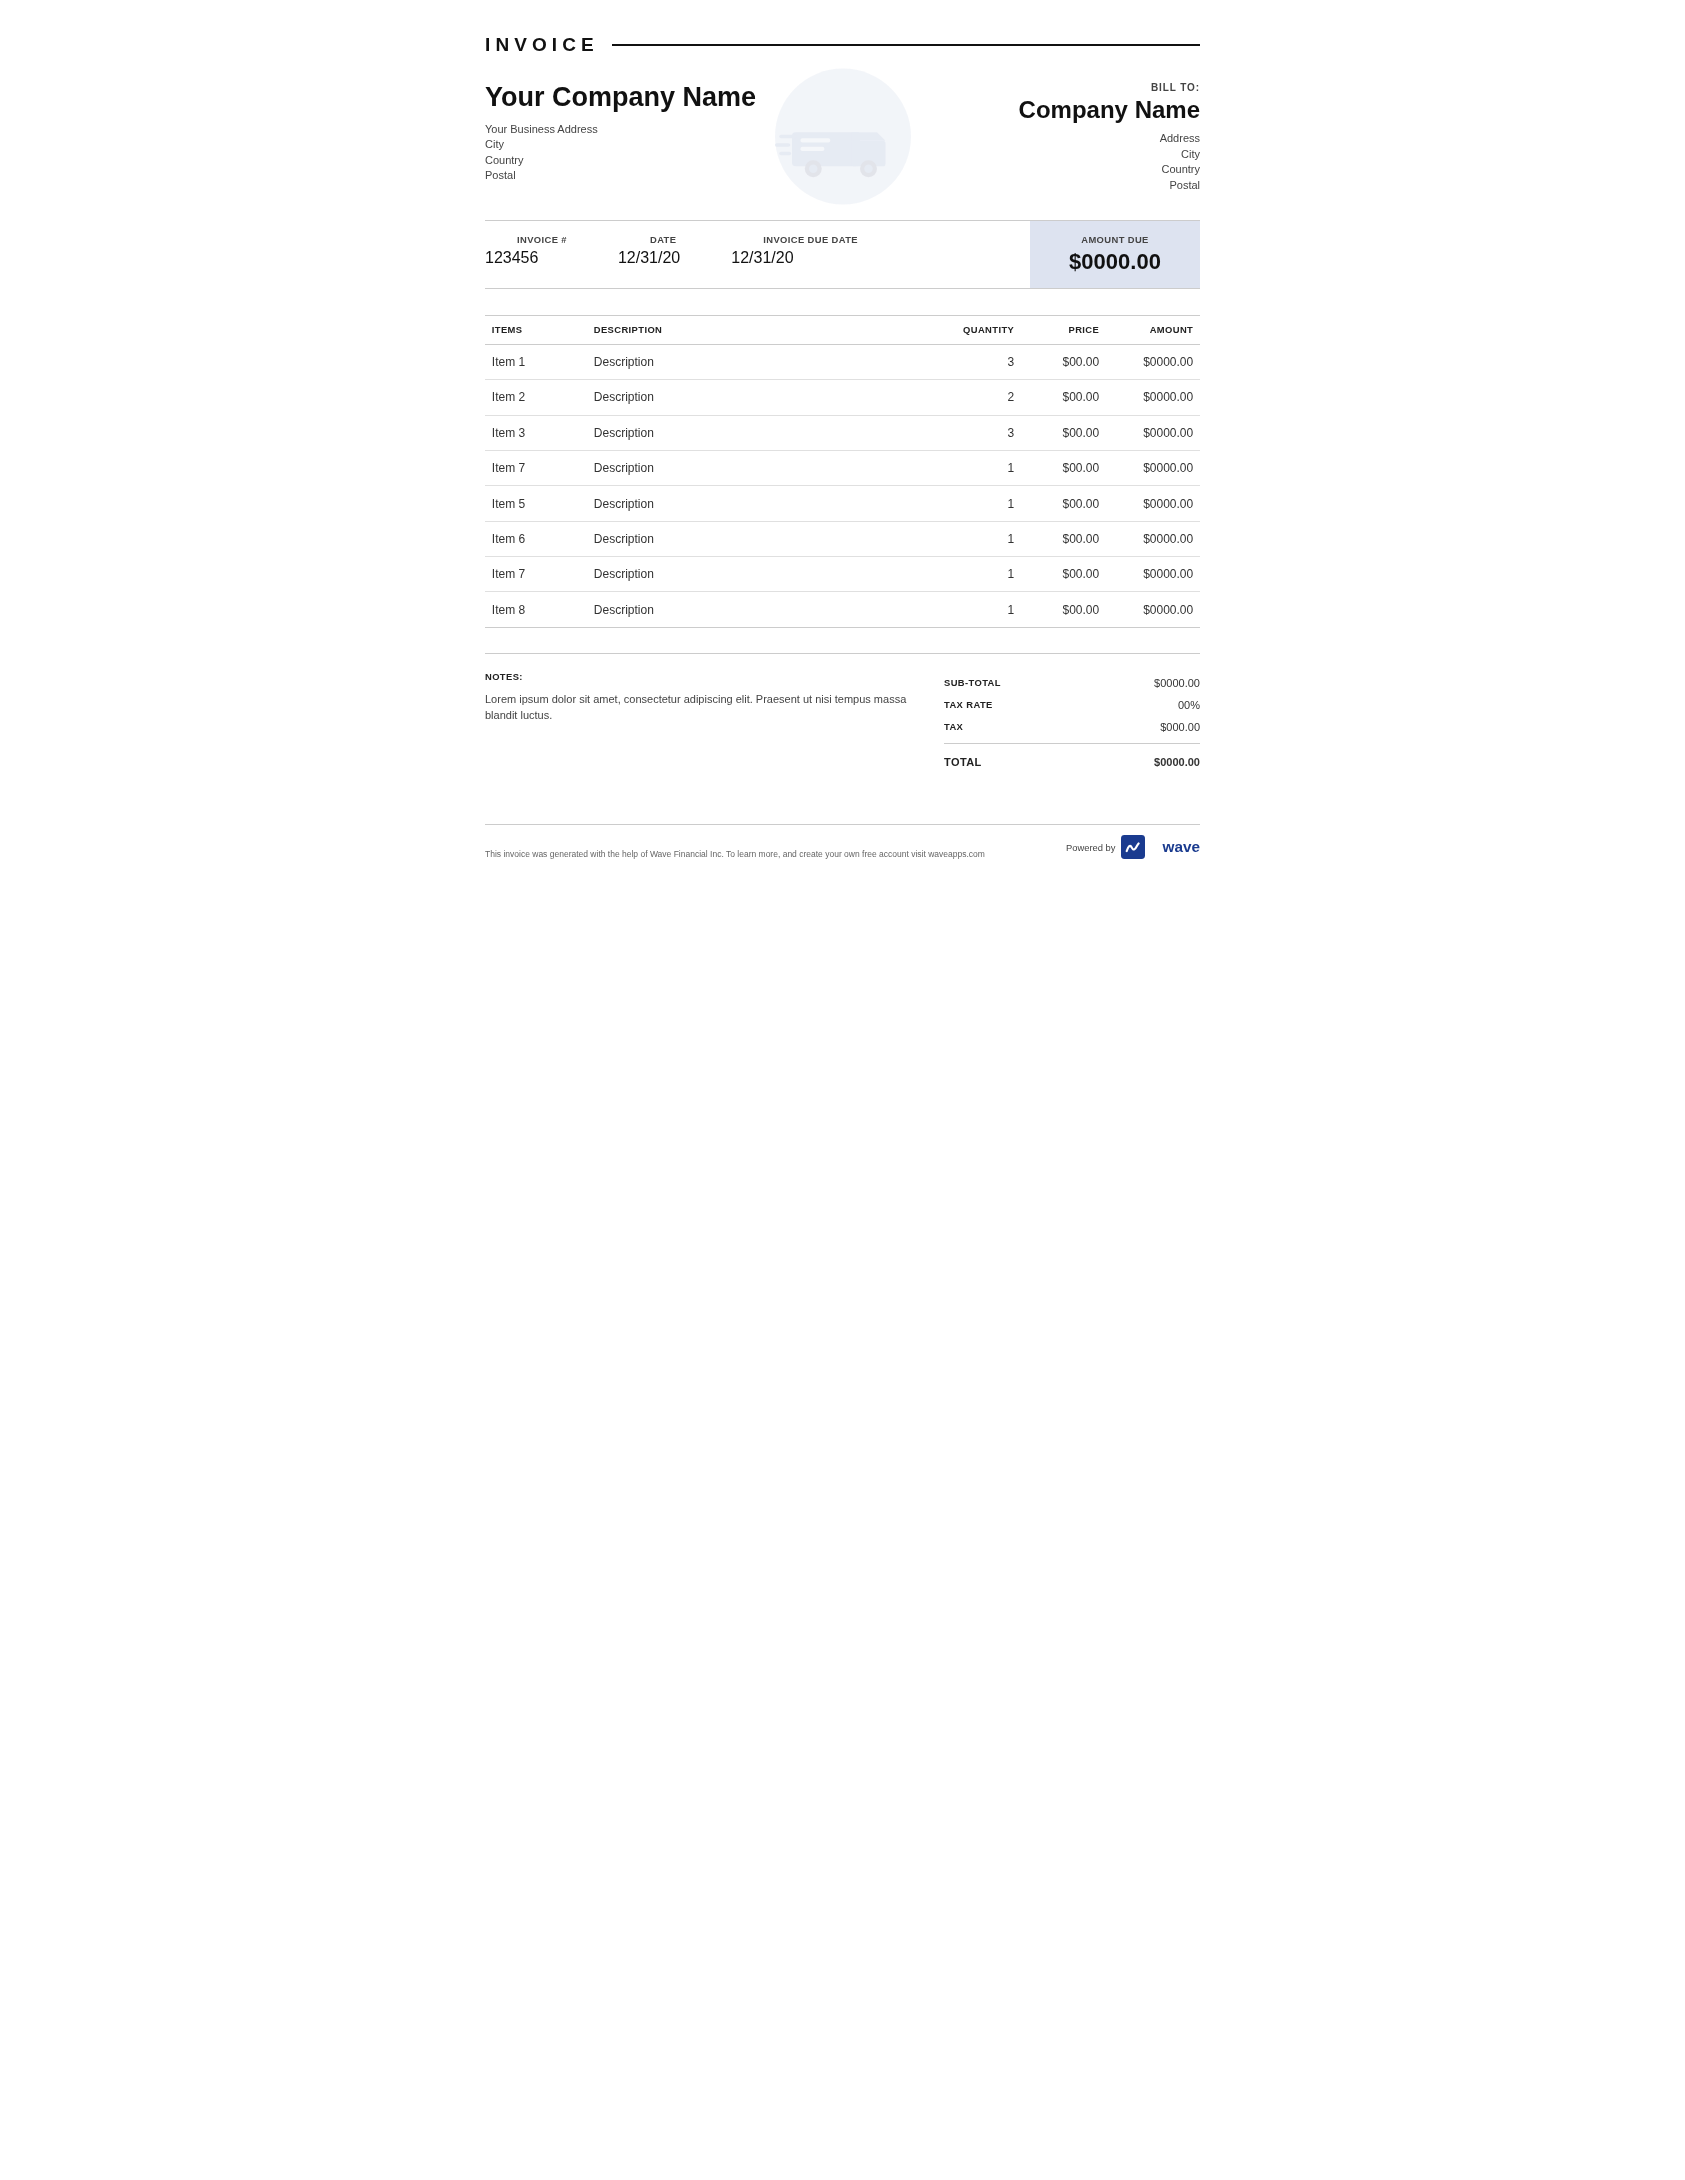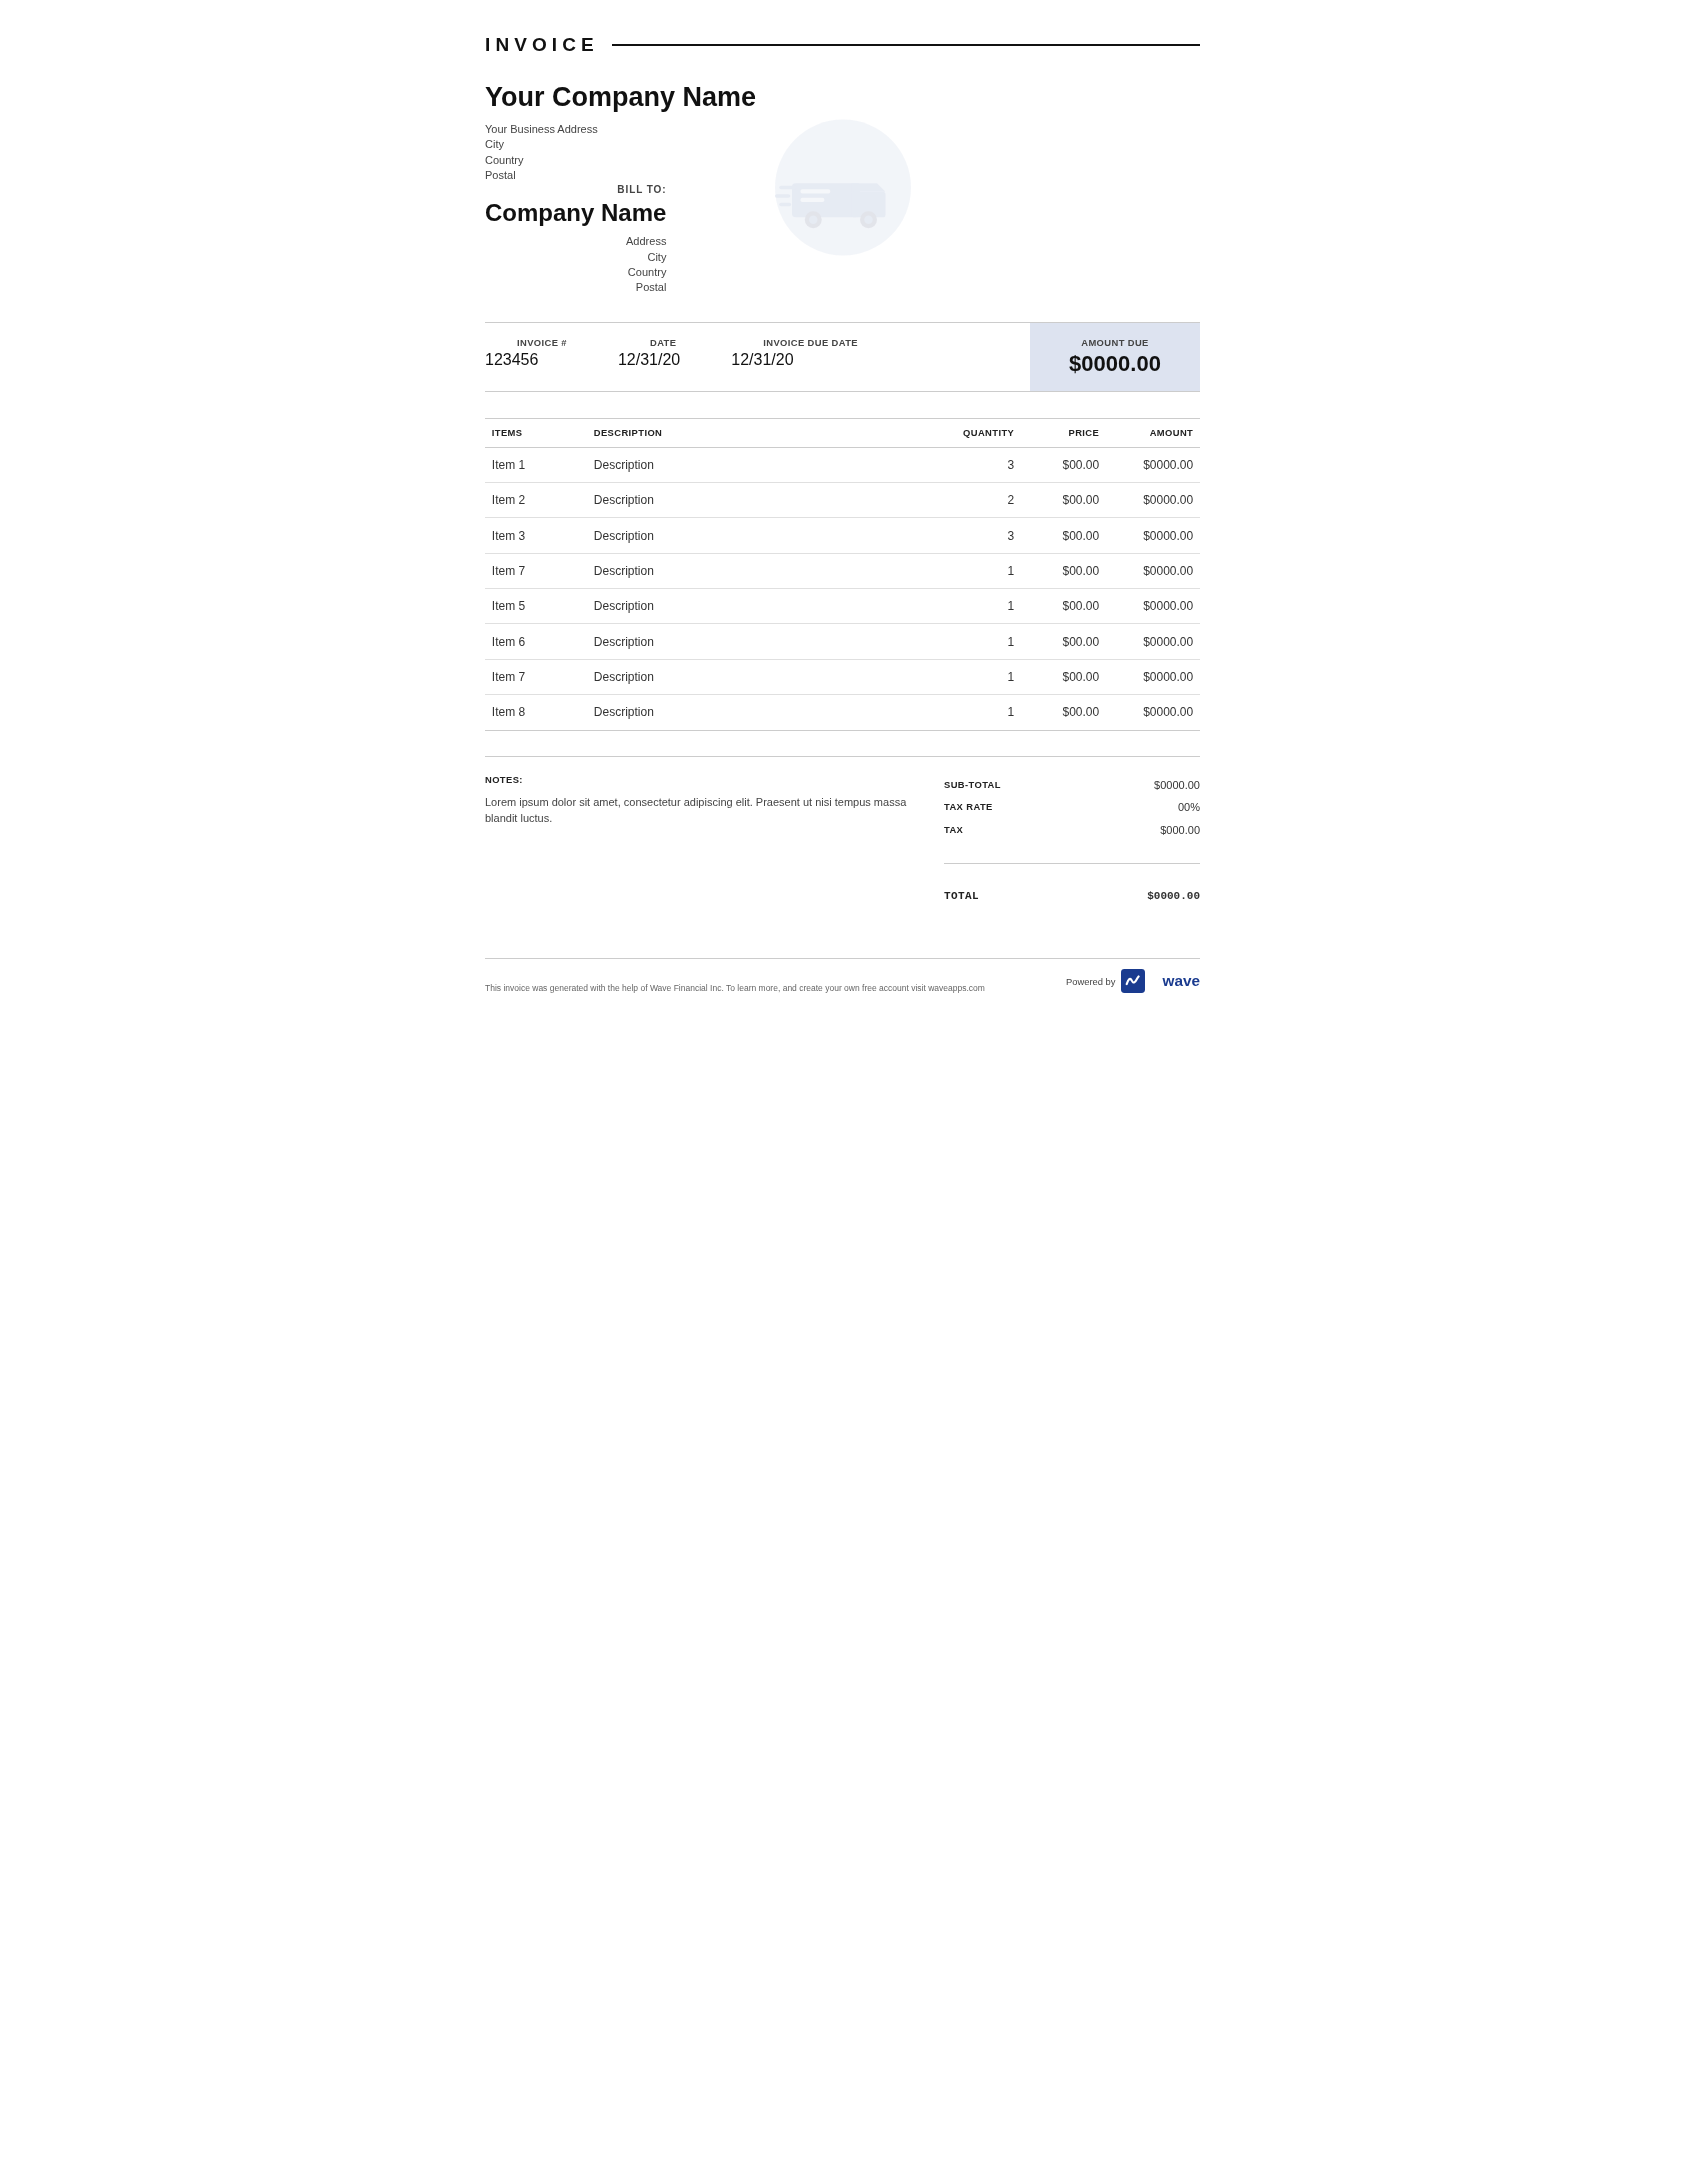--- a/index.html
+++ b/index.html
@@ -31,21 +31,20 @@
       background: #111;
     }
 
     
     .company-section {
       display: flex;
       justify-content: space-between;
       align-items: flex-start;
       margin-bottom: 25.6px;
       position: relative;
-      flex-direction: column;
     }
     .company-left {
       flex: 1;
     }
     .company-name {
       font-size: 27px;
       font-weight: 700;
       color: #111;
       margin-bottom: 10.2px;
     }
@@ -223,23 +222,22 @@
       font-size: 9.4px;
       text-transform: uppercase;
       letter-spacing: 0.4px;
       color: #222;
     }
     .totals-row .totals-value {
       text-align: right;
     }
     .totals-row.total-final {
       border-top: 0.9px solid #ccc;
-      margin-top: 22px;
-      padding-top: 26px;
-      font-family: Liberation Mono, monospace;
+      margin-top: 5px;
+      padding-top: 12px;
     }
     .totals-row.total-final .totals-label,
     .totals-row.total-final .totals-value {
       font-size: 11px;
       font-weight: 700;
     }
 
     
     .page-footer {
       margin-top: 51px;

